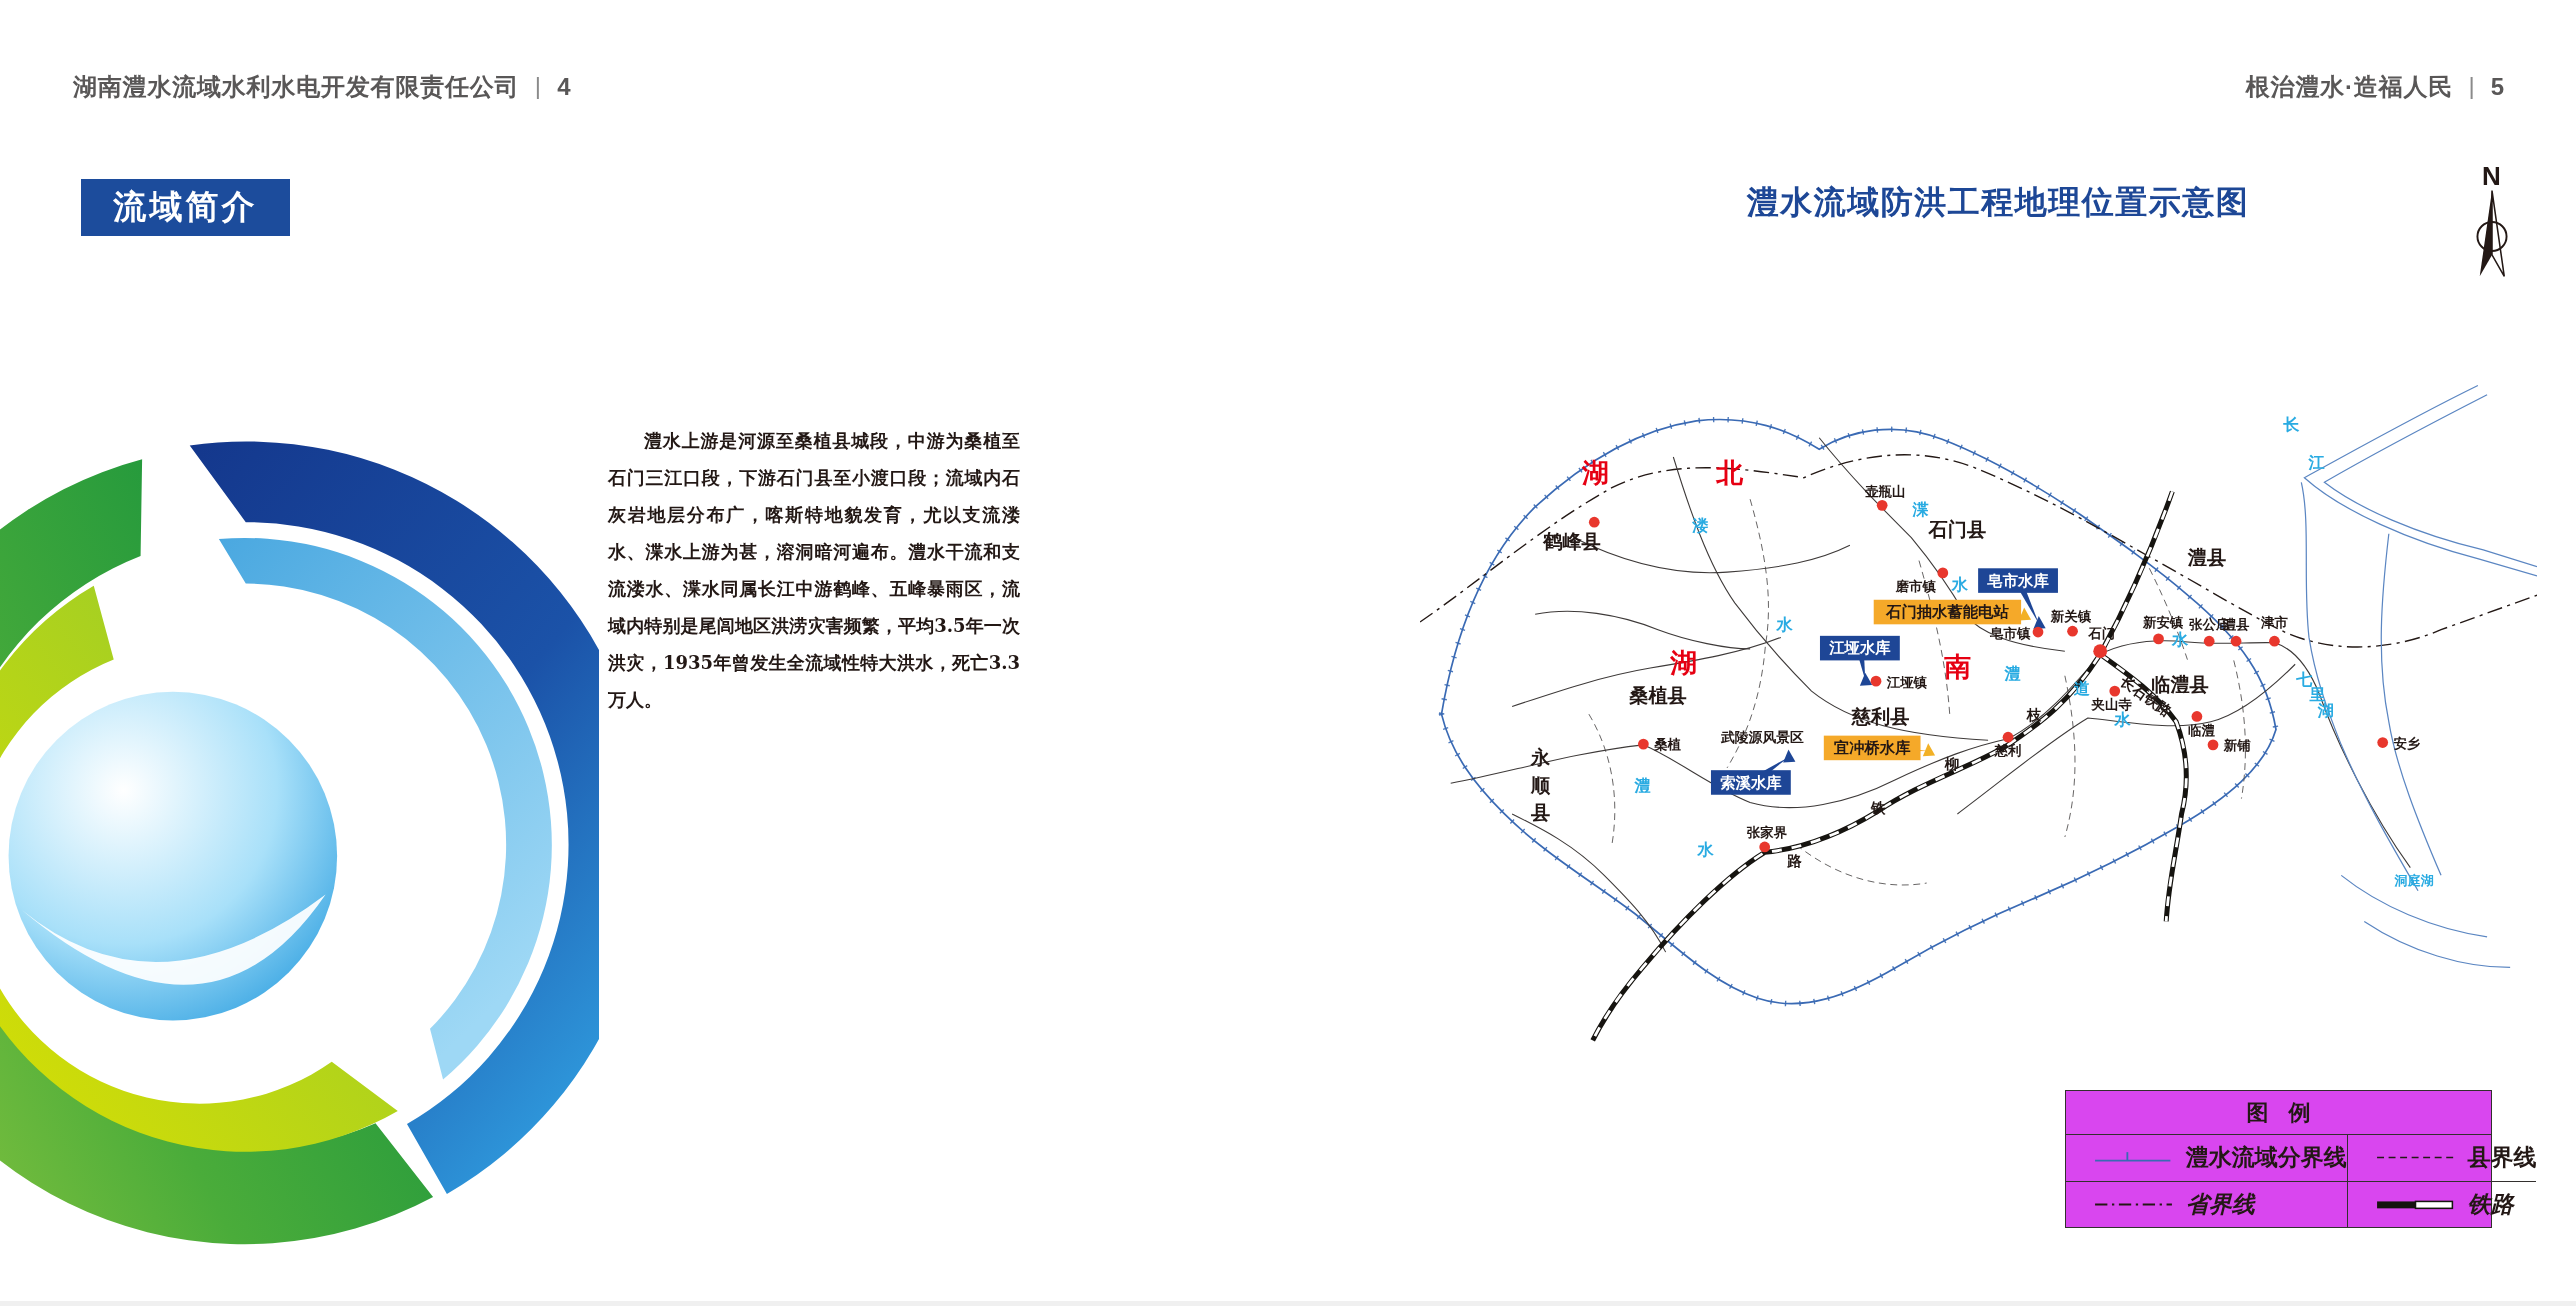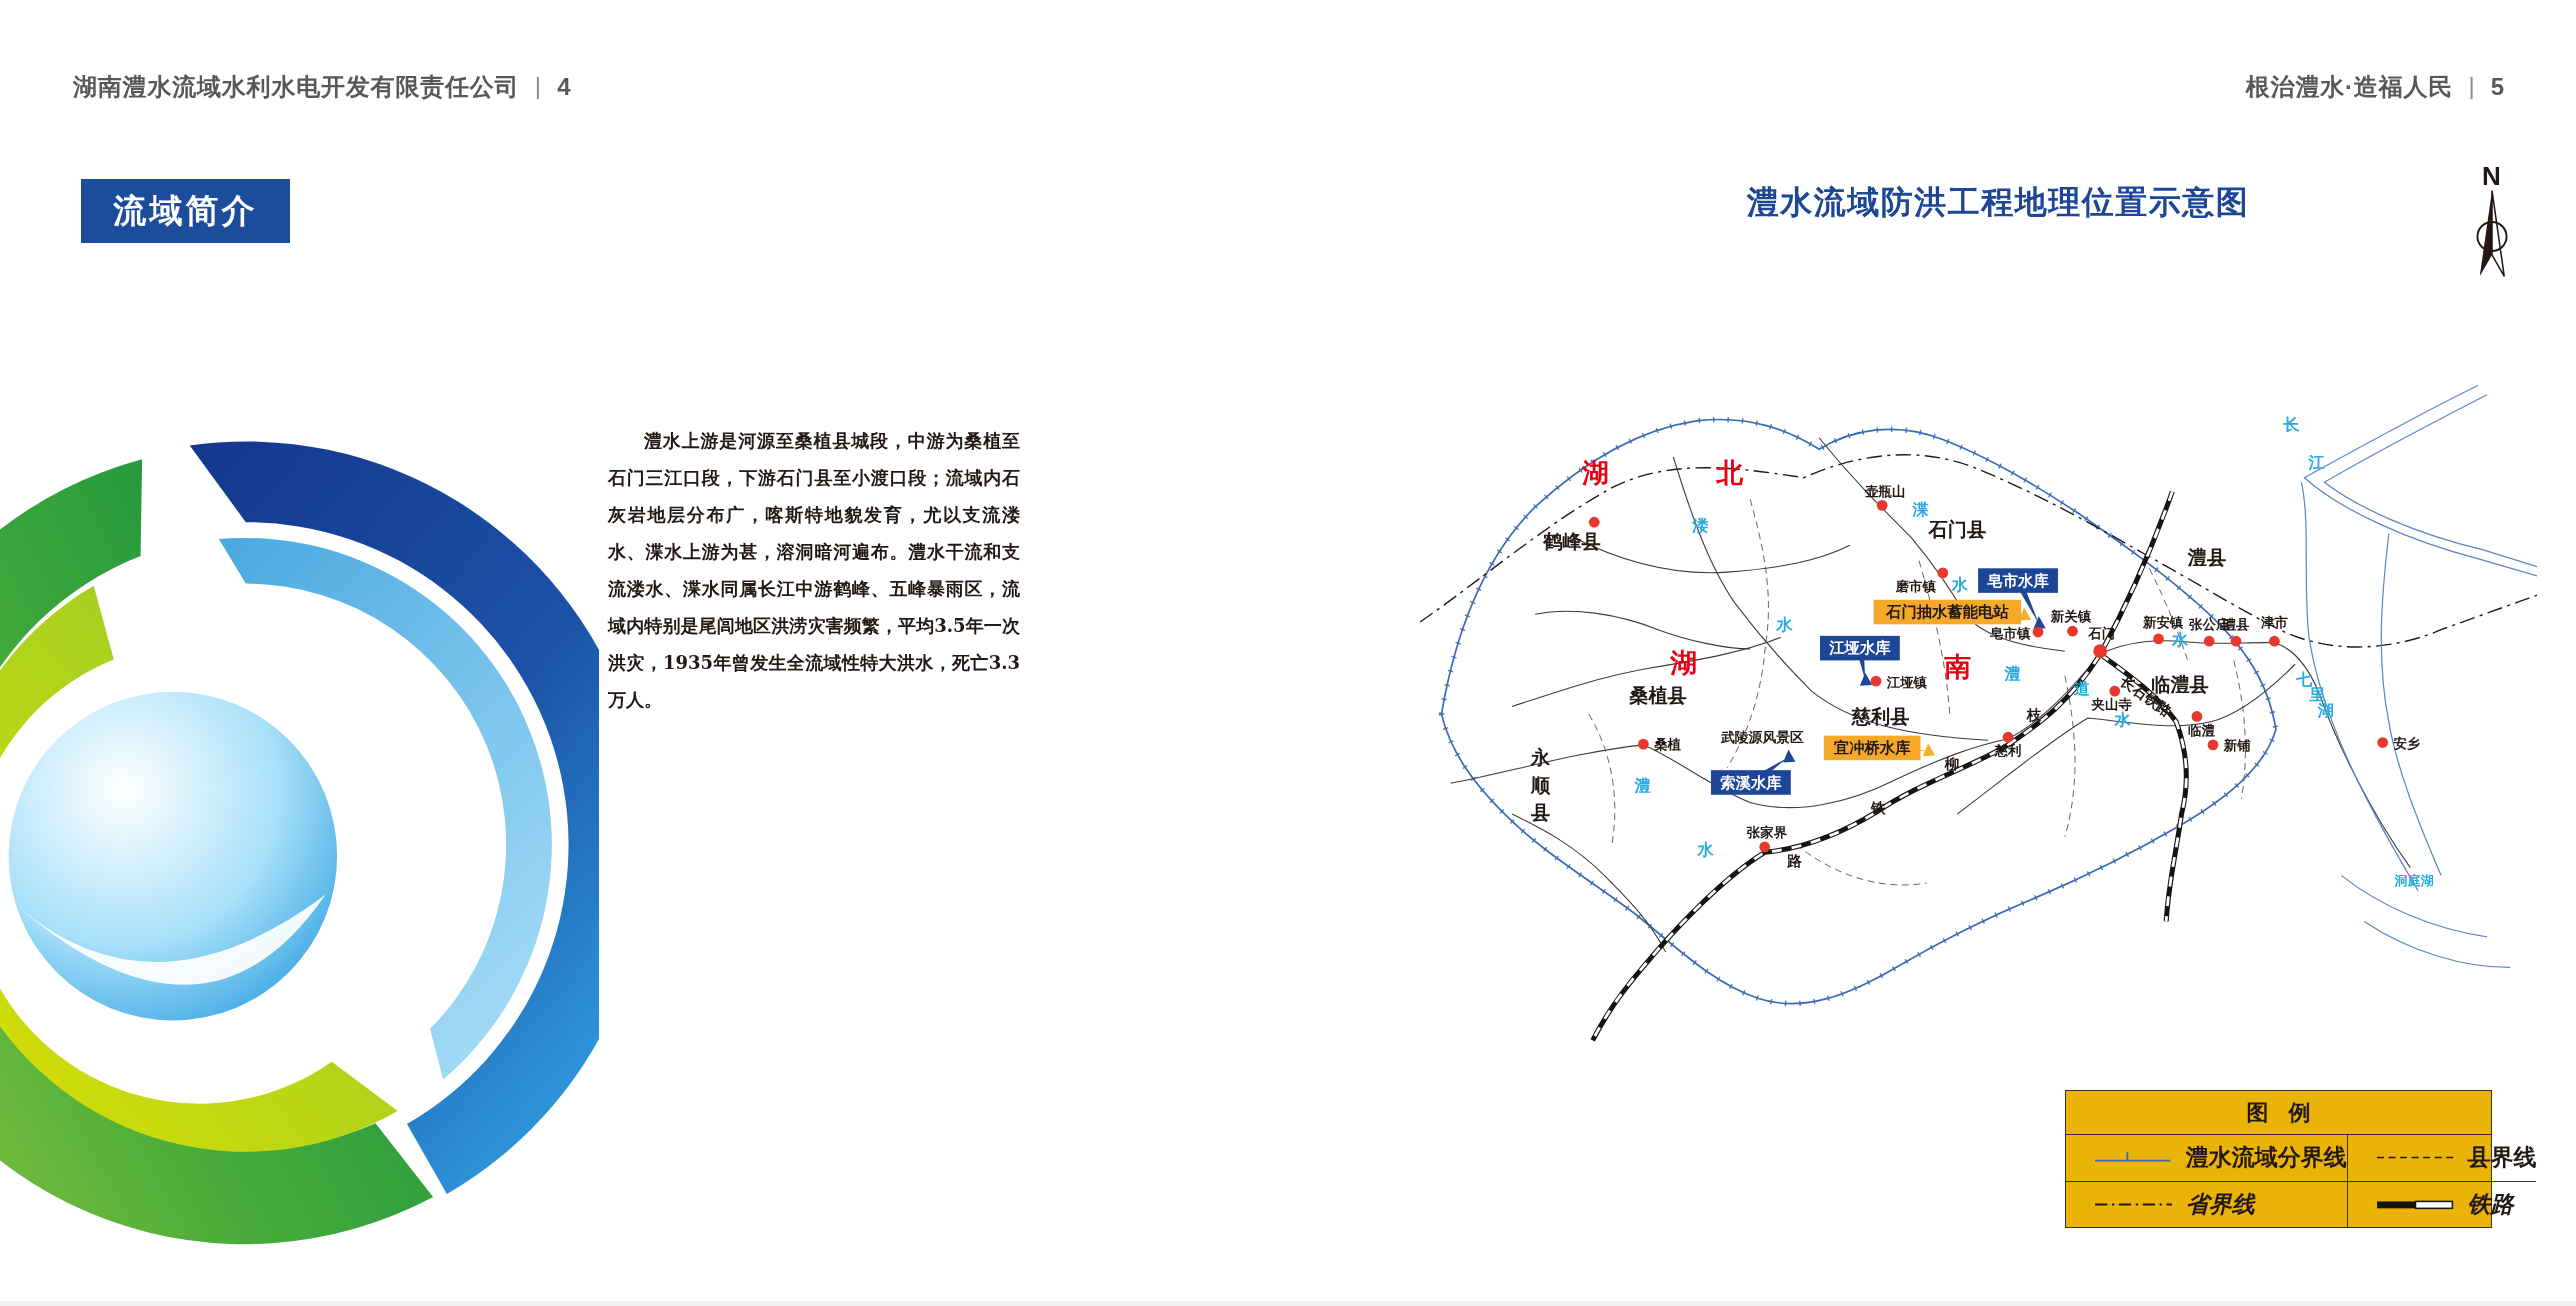--- a/index.html
+++ b/index.html
@@ -8,21 +8,21 @@
     font-family:"Liberation Sans",sans-serif;color:#231815;
   }
   
   .page-header{position:absolute;top:71px;font-size:24px;font-weight:bold;color:#595757;letter-spacing:0.8px;white-space:nowrap;}
   .page-header .divider{display:inline-block;margin:0 15.4px;color:#8a8a8a;font-weight:400;transform:translateY(-0.8px);}
   .page-header .pagenum{font-weight:bold;color:#595757;}
   #header-left{left:73px;}
   #header-right{right:71px;}
   
   .section-title-box{
-    position:absolute;left:81px;top:179px;width:209px;height:64px;background:#1c4c9c;
+    position:absolute;left:81px;top:179px;width:209px;height:57px;background:#1c4c9c;
     display:flex;align-items:center;justify-content:center;
   }
   .section-title-box span{color:#fff;font-size:33px;font-weight:bold;letter-spacing:3.1px;}
   .body-text{
     position:absolute;left:608px;top:422px;width:412px;
     font-family:"DejaVu Serif","Liberation Serif",serif;font-weight:600;
     font-size:18px;line-height:37px;text-align:justify;color:#231815;
   }
   .body-text p{margin:0 0 35px 0;text-indent:2em;}
   .logo-wrap{position:absolute;left:0;top:407px;width:599px;height:879px;}
@@ -48,21 +48,21 @@
   .t-county{font-family:"Liberation Sans",sans-serif;font-size:25px;font-weight:bold;fill:#231815;}
   .t-town{font-family:"Liberation Sans",sans-serif;font-size:17.5px;font-weight:bold;fill:#231815;}
   .t-river{font-family:"Liberation Sans",sans-serif;font-weight:bold;fill:#29abe2;}
   .t-rail{font-family:"Liberation Sans",sans-serif;font-size:19px;font-weight:bold;fill:#231815;}
   .t-scenic{font-family:"Liberation Sans",sans-serif;font-size:18px;font-weight:bold;fill:#231815;}
   .res-blue-text{font-family:"Liberation Sans",sans-serif;font-size:20px;font-weight:bold;fill:#ffffff;}
   .res-orange-text{font-family:"Liberation Sans",sans-serif;font-size:20px;font-weight:bold;fill:#231815;}
   
   .legend{
     position:absolute;left:2065px;top:1090px;width:427px;height:138px;
-    border:1.5px solid #33302e;box-sizing:border-box;background:#eab308;
+    border:1.5px solid #33302e;box-sizing:border-box;background:#d946ef;
   }
   .legend-title{height:43px;border-bottom:1.5px solid #33302e;display:flex;align-items:center;justify-content:center;
     font-size:22px;font-weight:bold;letter-spacing:20px;text-indent:20px;color:#231815;}
   .legend-grid{display:grid;grid-template-columns:1fr 1fr;height:92px;}
   .legend-cell{display:flex;align-items:center;gap:10.7px;padding-left:26px;box-sizing:border-box;
     border-bottom:1.5px solid #33302e;}
   .legend-cell:nth-child(3),.legend-cell:nth-child(4){border-bottom:none;font-style:italic;}
   .legend-cell:nth-child(odd){border-right:1.5px solid #33302e;}
   .legend-cell span{font-size:23px;font-weight:bold;color:#231815;white-space:nowrap;}
   .bottom-edge{position:absolute;left:0;bottom:0;width:100%;height:4.6px;background:#f0f0f0;}

